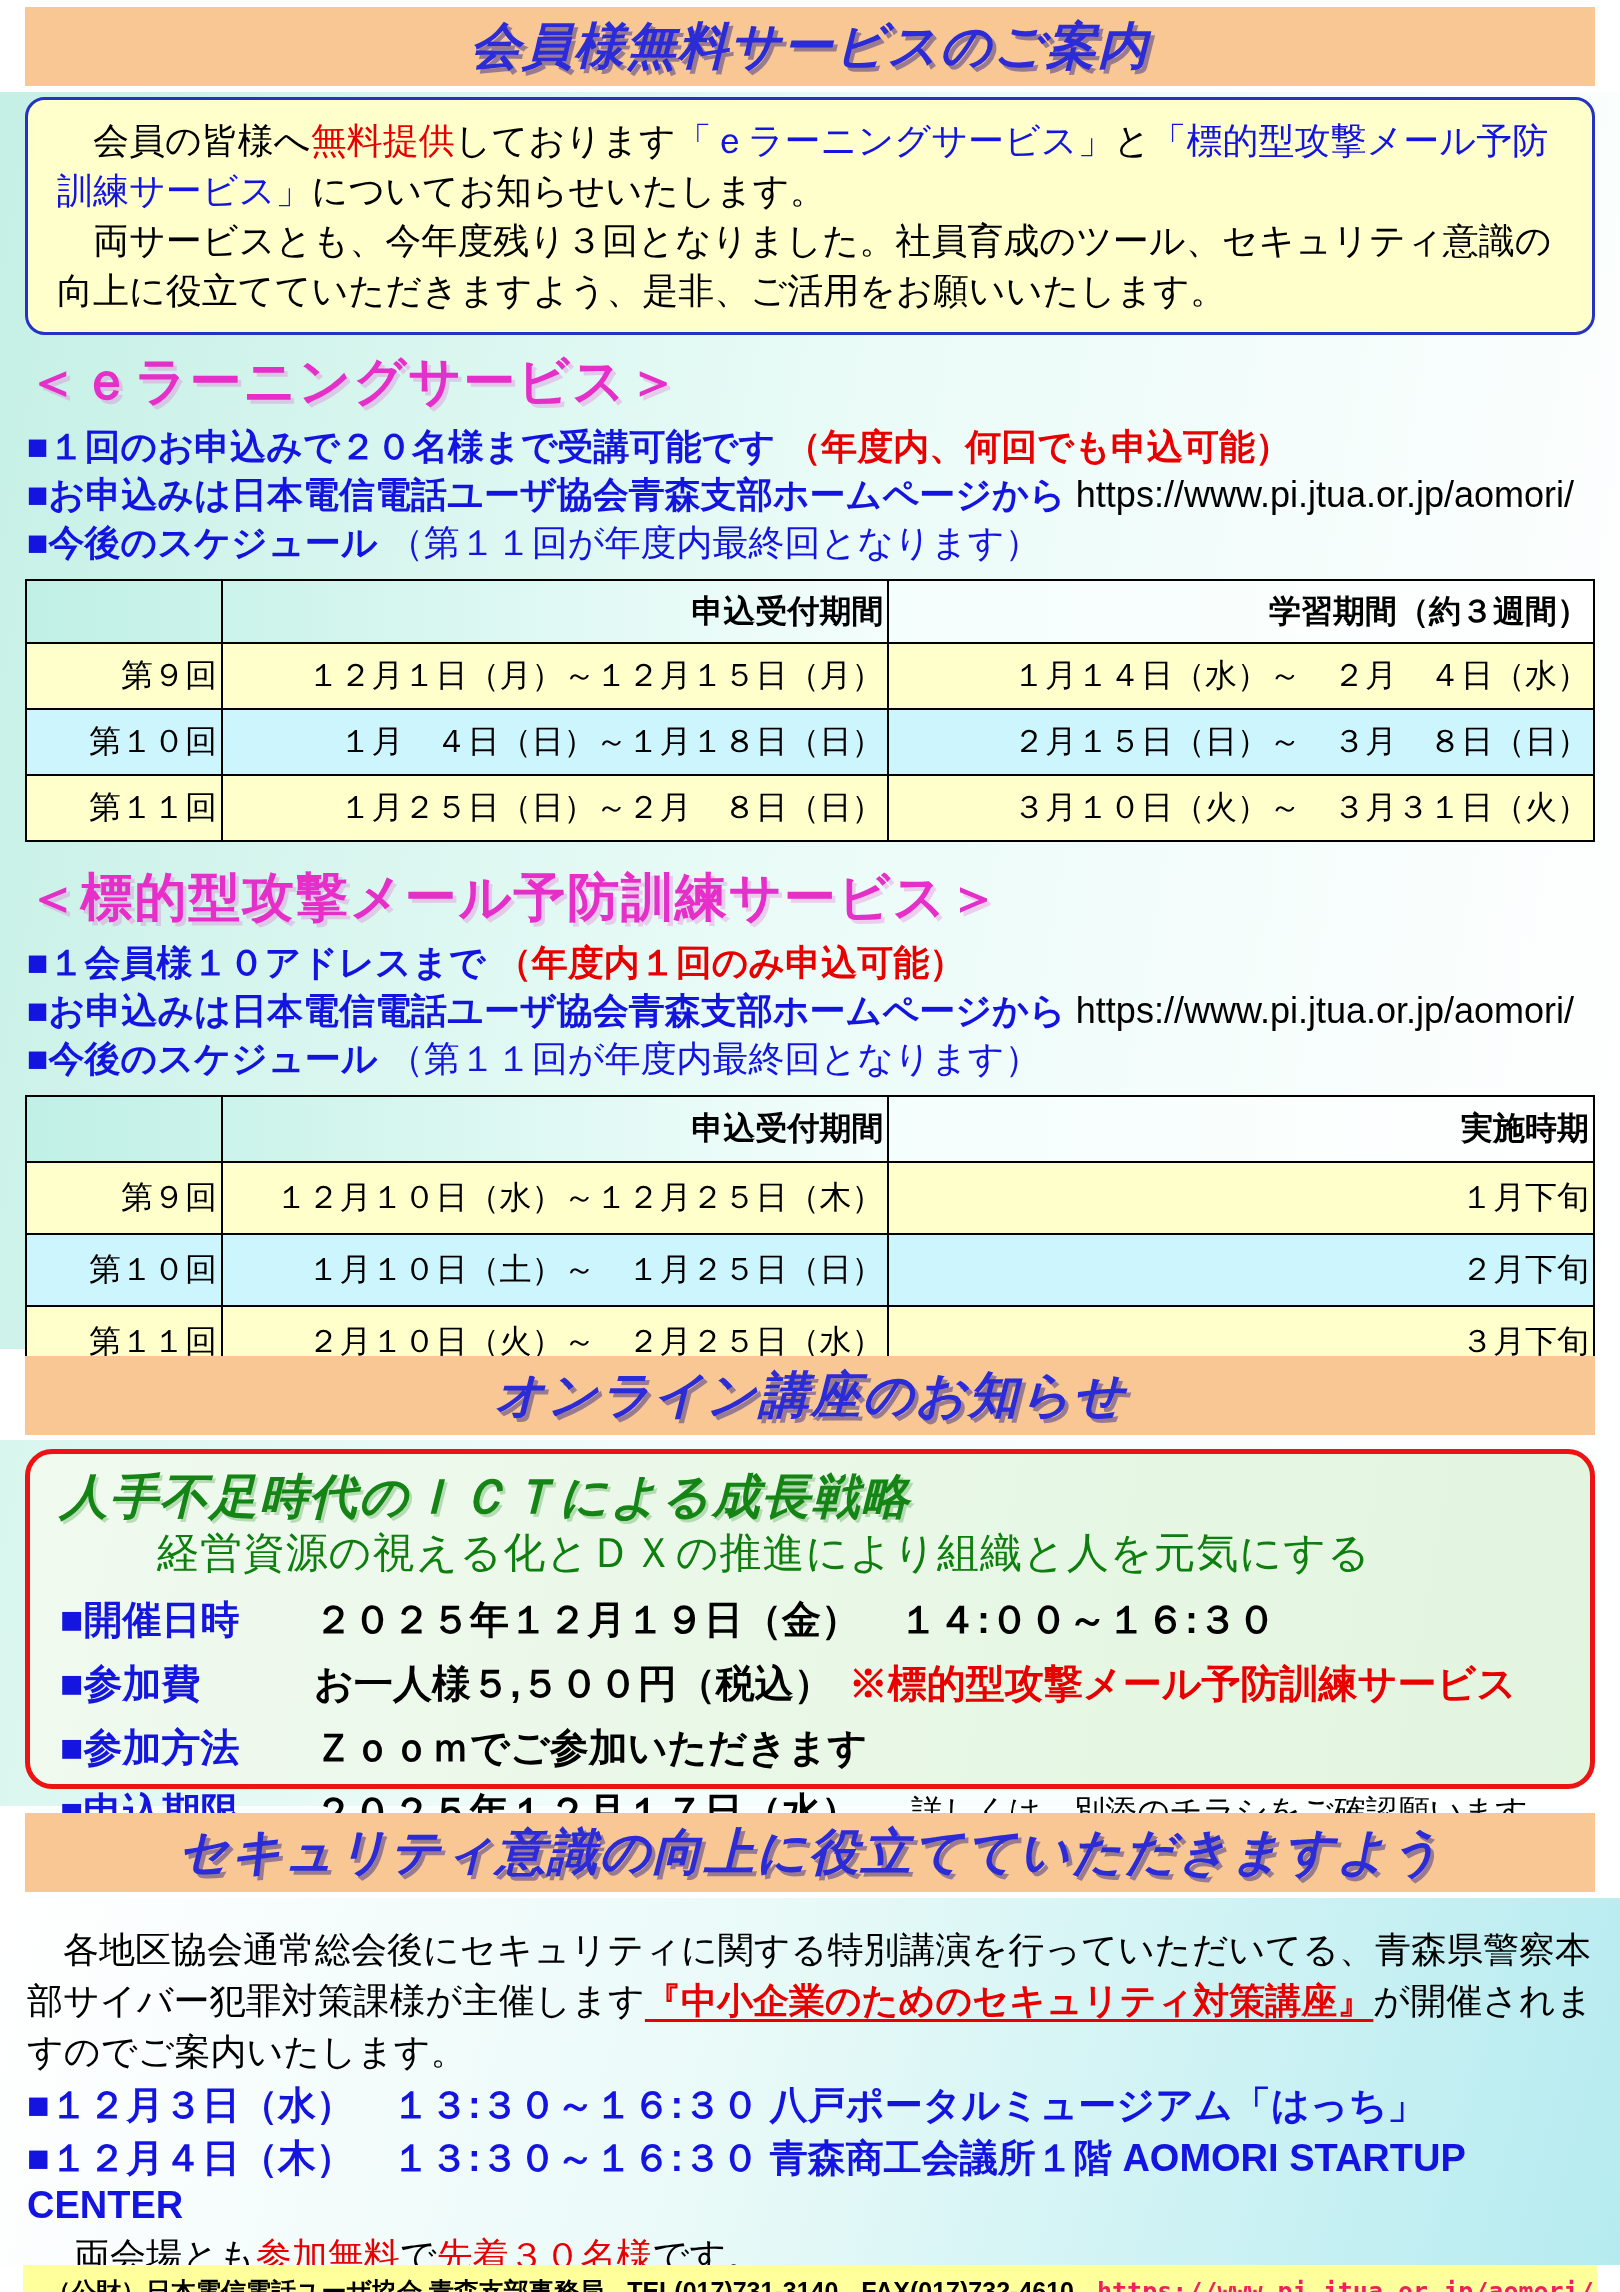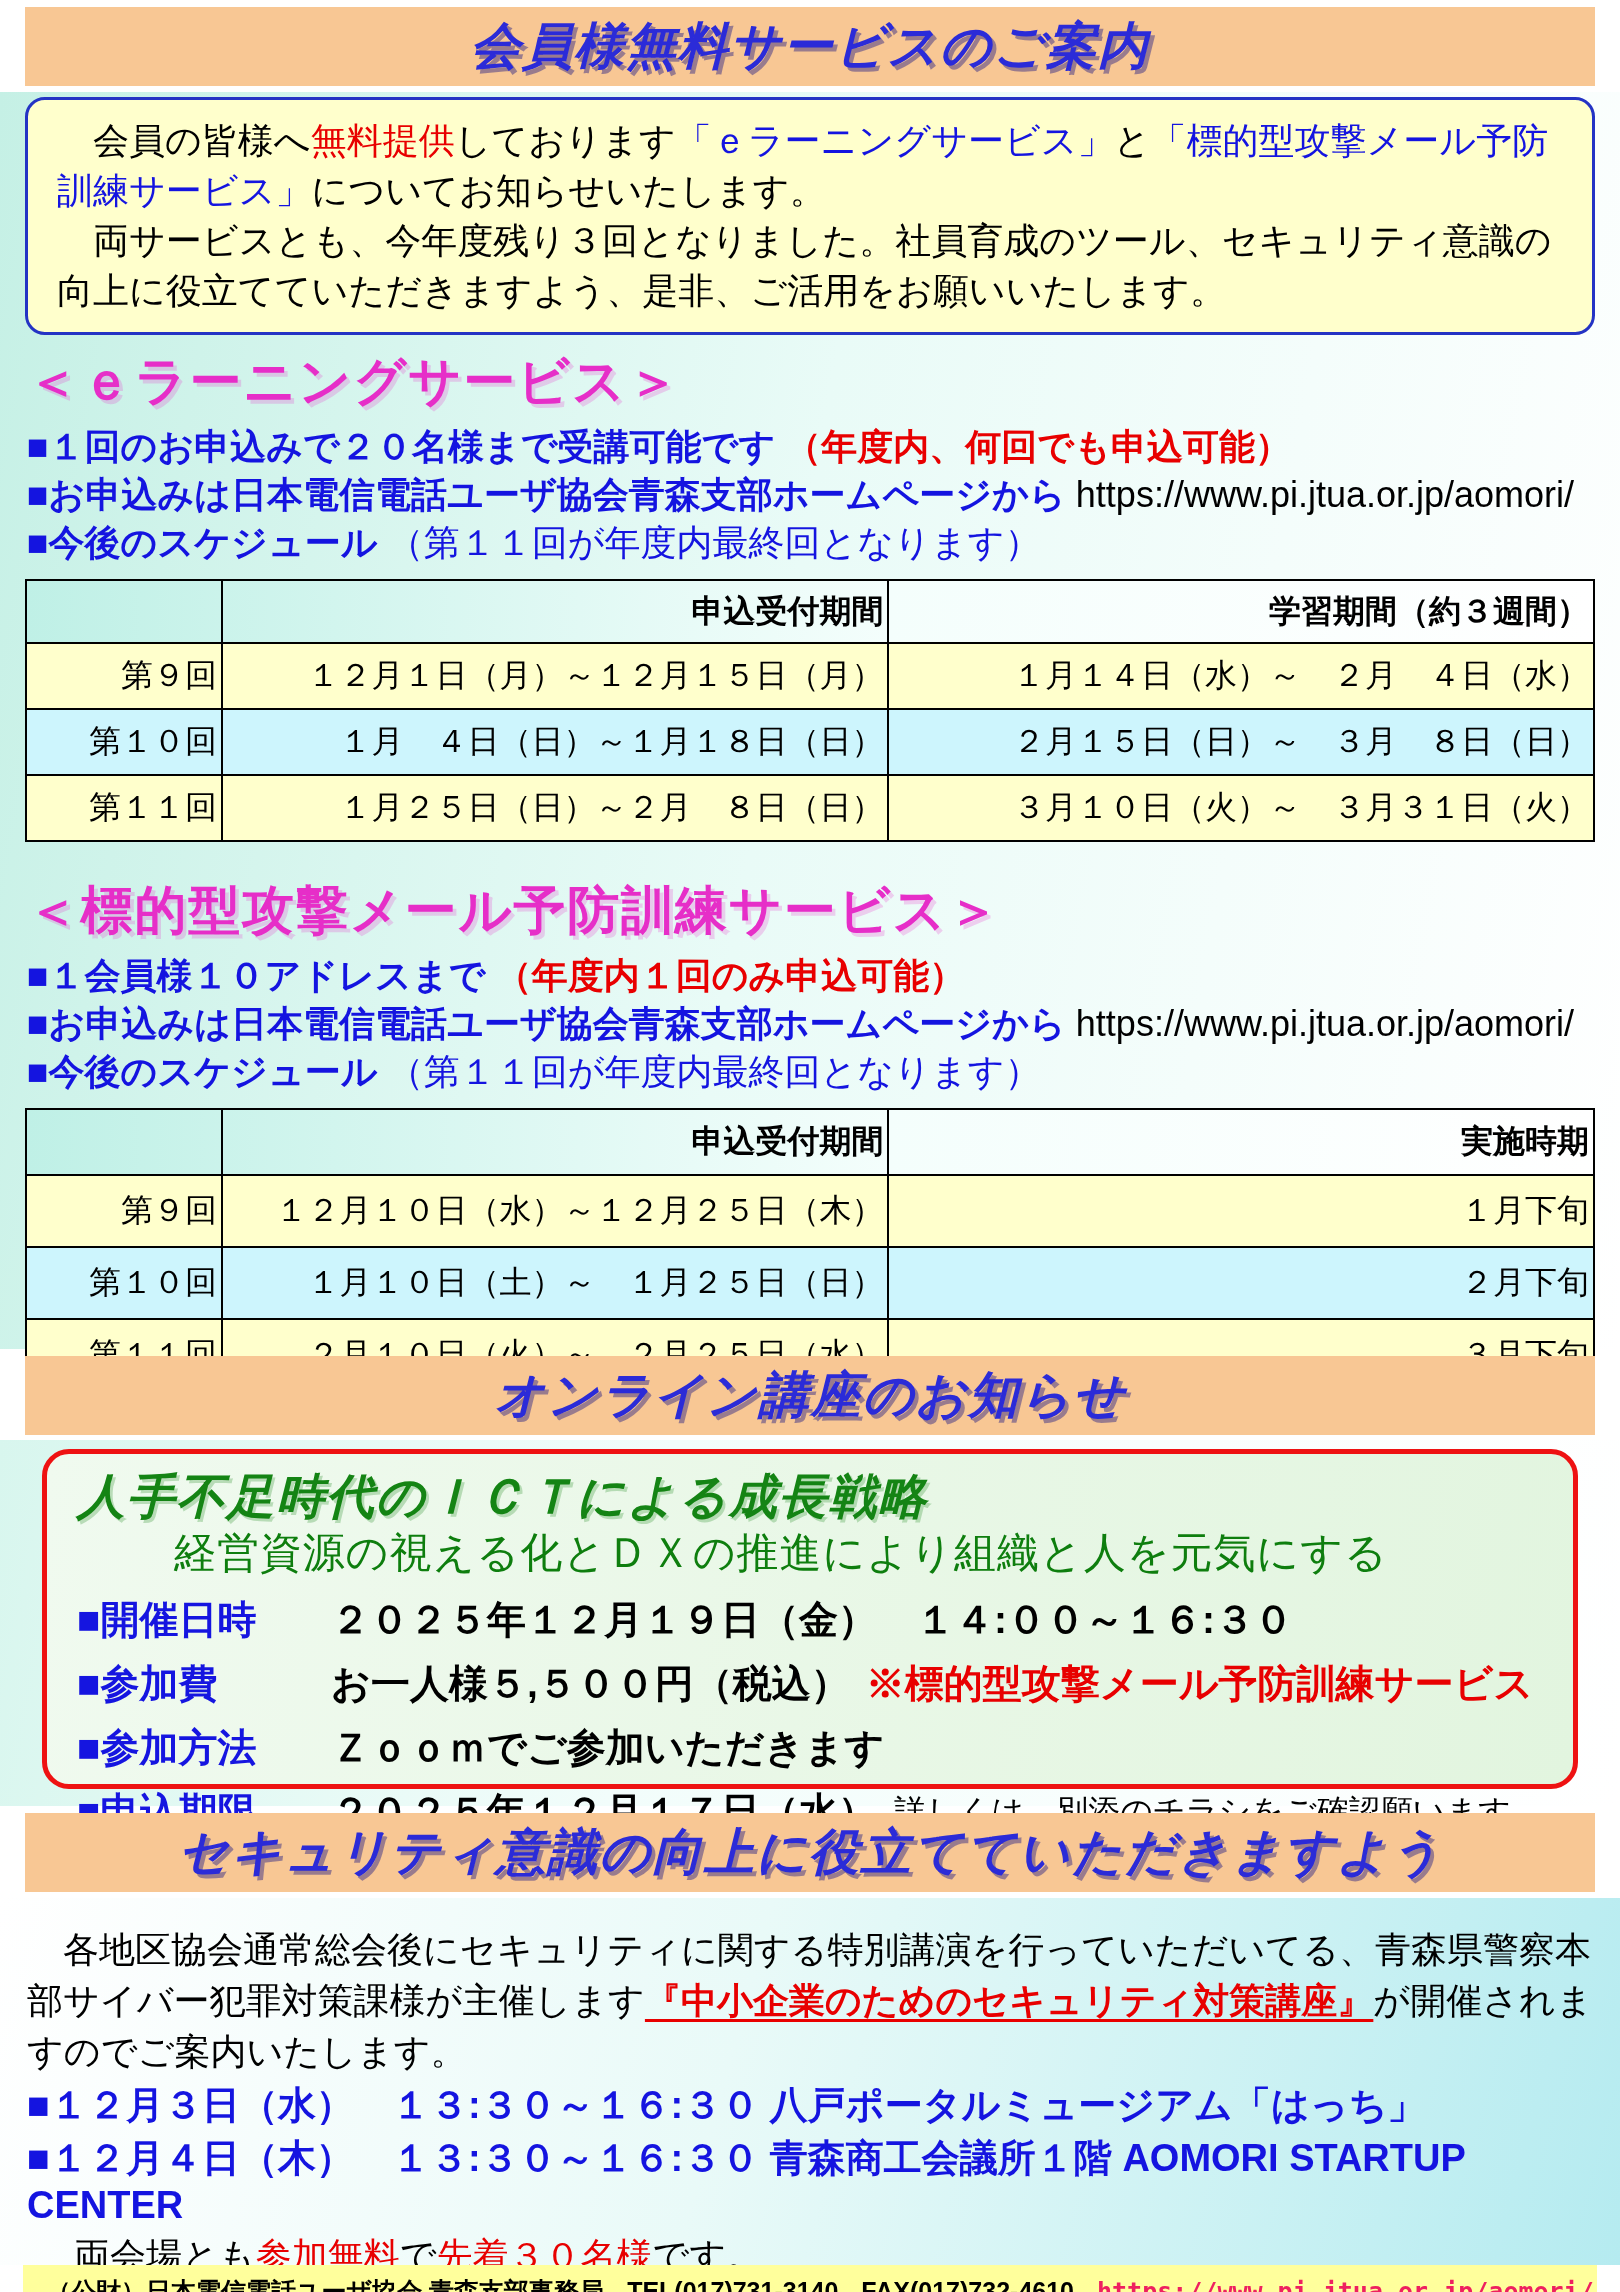--- a/index.html
+++ b/index.html
@@ -10,21 +10,21 @@
   
   .banner { height:79px; margin:7.2px 25px 5.4px 25px; background:#F8C794;
             display:flex; align-items:center; justify-content:center; flex:none; }
   .banner-text { font-size:50px; font-weight:bold; font-style:italic;
                  color:#2B2BD8; letter-spacing:1.8px;
                  text-shadow:3.6px 3.6px 0 rgba(10,10,130,0.40); }
 
   
   .main1 { flex:none; height:1257px; padding:5.4px 25px 0 25px;
            background:linear-gradient(100deg,#C5F0E5 0%,#E9FBF7 48%,#ffffff 100%); }
-  .main2 { flex:none; height:366px; padding:9px 42px;
+  .main2 { flex:none; height:366px; padding:9px 25px;
            background:linear-gradient(100deg,#D8F6EE 0%,#F2FDFB 40%,#ffffff 100%); }
   .main3 { flex:none; height:367px; padding:26px 27px 0 27px;
            background:linear-gradient(105deg,#ffffff 0%,#E9FAF8 45%,#B5EBF0 100%); }
 
   
   .intro-box { background:#FFFFCC; border:3.6px solid #2433C4; border-radius:19.7px;
                padding:16px 29px; font-size:36px; line-height:50px; color:#000;
                min-height:204px; }
   .red  { color:#E80000; }
   .blue { color:#1414E0; }
@@ -142,21 +142,21 @@
           <td>２月１５日（日）～　３月　８日（日）</td>
         </tr>
         <tr class="row-yellow">
           <td>第１１回</td>
           <td>１月２５日（日）～２月　８日（日）</td>
           <td>３月１０日（火）～　３月３１日（火）</td>
         </tr>
       </tbody>
     </table>
 
-    <div class="magenta-heading" style="margin-top:34px;">＜標的型攻撃メール予防訓練サービス＞</div>
+    <div class="magenta-heading" style="margin-top:21px;">＜標的型攻撃メール予防訓練サービス＞</div>
     <div class="bullet">
       <span>■１会員様１０アドレスまで</span>
       <span class="note-red">（年度内１回のみ申込可能）</span>
     </div>
     <div class="bullet">
       <span>■お申込みは日本電信電話ユーザ協会青森支部ホームページから</span>
       <a href="#" class="url">https://www.pi.jtua.or.jp/aomori/</a>
     </div>
     <div class="bullet">
       <span>■今後のスケジュール</span>

